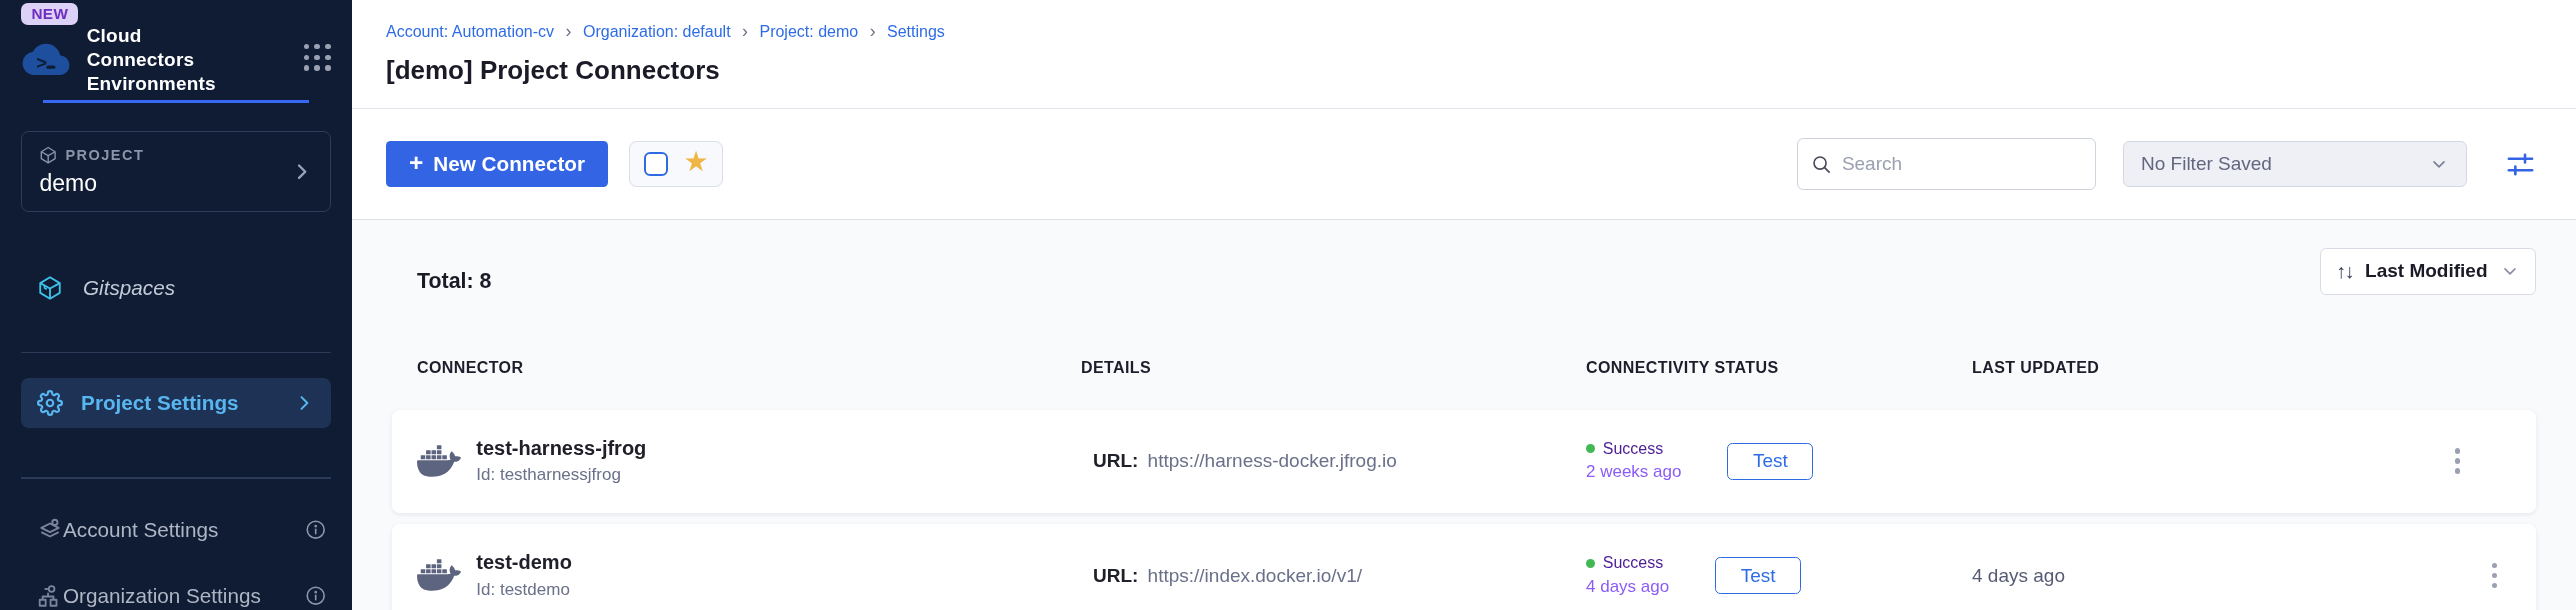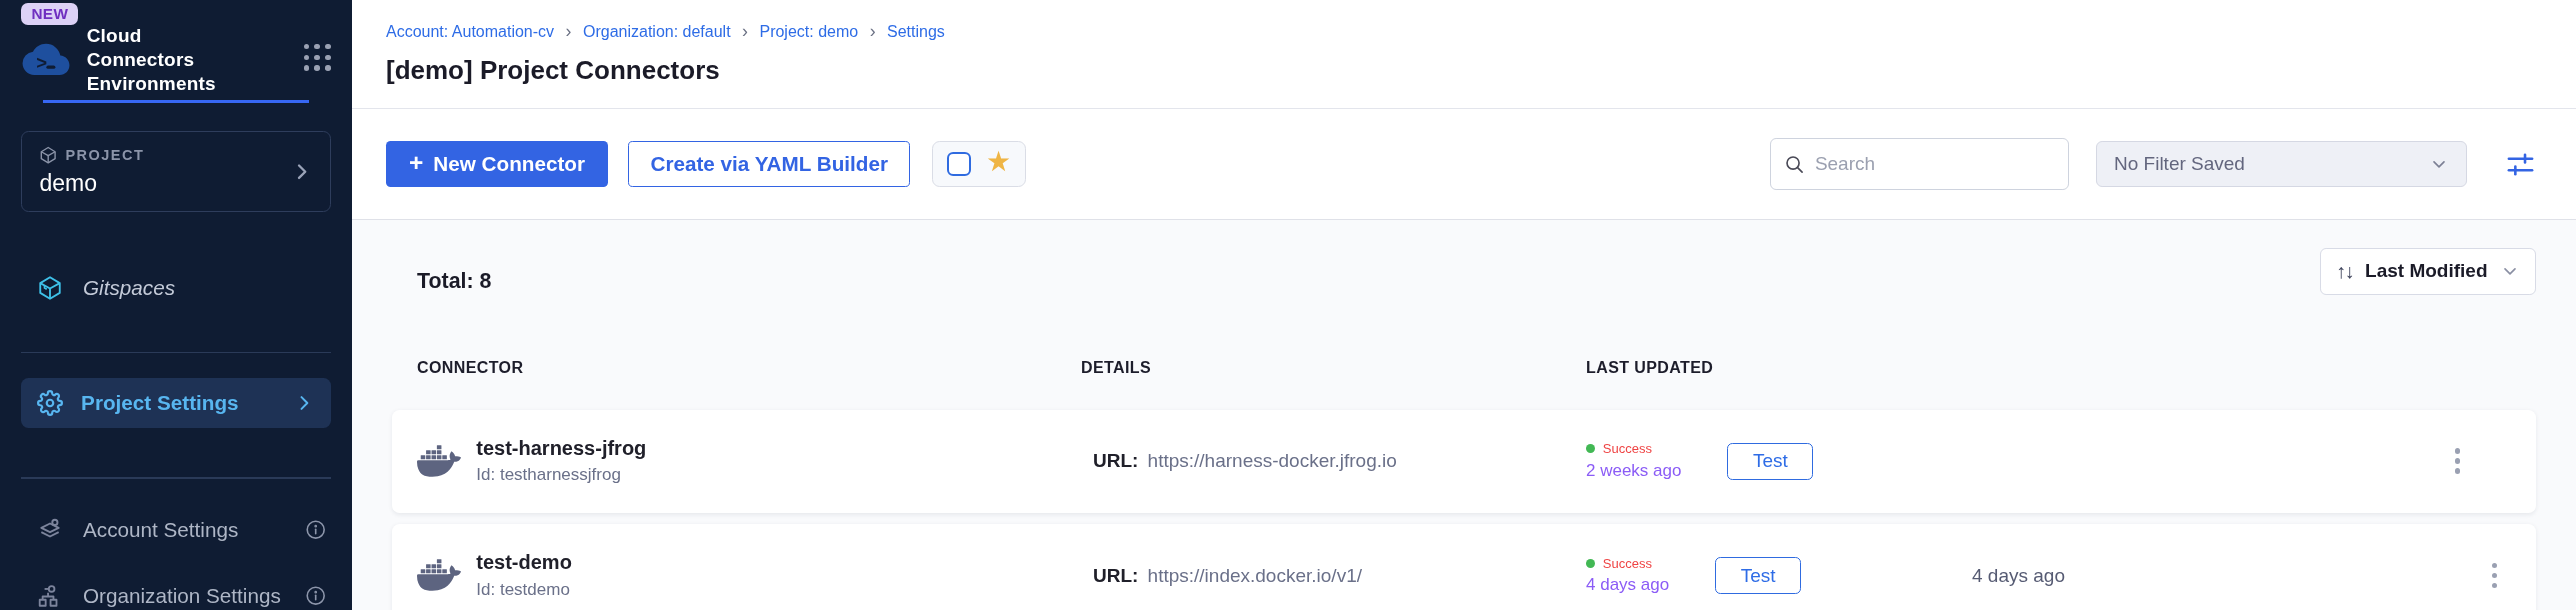--- a/index.html
+++ b/index.html
@@ -66,21 +66,21 @@
     background: #1e3255; border-radius: 7.6px;
     display: flex; align-items: center; gap: 18.4px;
     padding: 0 17px 0 15.3px;
     color: #58b6f0; font-size: 20.7px; font-weight: 600;
     cursor: pointer;
   }
   .active-item .chev { margin-left: auto; }
 
   .settings-item {
     margin-top: 37px; padding: 0 26px 0 37px; height: 34px;
-    display: flex; align-items: center; gap: 20px;
+    display: flex; align-items: center; 
     color: #aeb6c6; font-size: 20.7px; cursor: pointer;
   }
   .settings-item .info { margin-left: auto; }
 
   
   .main { flex: 1; display: flex; flex-direction: column; min-width: 0; background: #fff; }
 
   .page-header {
     height: 109px; padding: 20px 34px 0;
     border-bottom: 1.5px solid #e3e5ec;
@@ -126,21 +126,21 @@
     width: 299px; height: 52px;
     border: 1.5px solid #ced3de; border-radius: 6.1px; background: #fff;
     display: flex; align-items: center; gap: 10.7px; padding: 0 13px;
   }
   .search-box input {
     border: none; outline: none; flex: 1; min-width: 0;
     font-family: inherit; font-size: 19px; color: #33333d; background: transparent;
   }
   .search-box input::placeholder { color: #9ba0b0; }
   .filter-select {
-    width: 371px; height: 46px; margin-left: 27.5px;
+    width: 344px; height: 46px; margin-left: 27.5px;
     background: #eef0f6; border: 1.5px solid #d5d8e3; border-radius: 6.1px;
     display: flex; align-items: center; padding: 0 17px;
     font-size: 19px; color: #63667e; cursor: pointer;
   }
   .filter-select .chev { margin-left: auto; }
   .filter-icon { margin-left: 38px; cursor: pointer; display: flex; }
 
   .list-area {
     flex: 1; background: #f9fafc;
     padding: 27.5px 40px 0; overflow: hidden;
@@ -176,21 +176,21 @@
 
   .cell-connector { display: flex; align-items: center; gap: 15.3px; }
   .conn-name { font-size: 20px; font-weight: bold; color: #20202a; }
   .conn-id { font-size: 17px; color: #6a7089; margin-top: 5.4px; }
   .cell-details { display: flex; align-items: baseline; gap: 9.2px; font-size: 19px; }
   .url-label { font-weight: bold; color: #20202a; margin-left: 12px; }
   .url-value { color: #6a7089; }
   .cell-status { display: flex; align-items: center; }
   .status-line { display: flex; align-items: center; gap: 7.6px; }
   .status-dot { width: 9.2px; height: 9.2px; border-radius: 50%; background: #42b854; flex: none; }
-  .status-text { font-size: 13px; color: #ef4444; }
+  .status-text { font-size: 16px; color: #4c1d95; }
   .status-time { font-size: 17px; color: #8b5cf6; margin-top: 4.6px; }
   .test-btn {
     margin-left: 46px; width: 86px; height: 37px;
     background: #fff; border: 1.9px solid #2f6be0; border-radius: 5.4px;
     color: #2e6ce6; font-family: inherit; font-size: 19px; font-weight: normal;
     display: flex; align-items: center; justify-content: center; cursor: pointer;
   }
   .cell-updated { font-size: 19px; color: #565b73; }
   .kebab {
     display: flex; flex-direction: column; gap: 4.6px; align-items: center;
@@ -315,21 +315,20 @@
       <span class="crumb">Settings</span>
     </div>
     <h1 class="page-title">[demo] Project Connectors</h1>
   </div>
 
   <div class="toolbar">
     <button class="btn-primary">
       <span class="plus">+</span>
       <span>New Connector</span>
     </button>
-    <button class="btn-outline">Create via YAML Builder</button>
     <div class="fav-group">
       <div class="checkbox"></div>
       <span class="star">★</span>
     </div>
 
     <div class="toolbar-spacer"></div>
 
     <div class="search-box">
       <svg width="20.7" height="20.7" viewBox="0 0 24 24" fill="none" stroke="#4a4a57" stroke-width="1.9" stroke-linecap="round">
         <circle cx="10.5" cy="10.5" r="7"></circle>
@@ -364,20 +363,21 @@
         <span class="sort-label">Last Modified</span>
         <svg width="20" height="20" viewBox="0 0 24 24" fill="none" stroke="#8a8fa3" stroke-width="2" stroke-linecap="round" stroke-linejoin="round">
           <polyline points="6 9.5 12 15.5 18 9.5"></polyline>
         </svg>
       </div>
     </div>
 
     <div class="grid-cols table-headers">
       <span>CONNECTOR</span>
       <span>DETAILS</span>
+      <span>CONNECTIVITY STATUS</span>
       <span>LAST UPDATED</span>
       <span></span>
     </div>
 
     <div class="grid-cols card">
       <div class="cell-connector">
         <svg width="44" height="44" viewBox="0 0 24 24" fill="#5d6480">
           <path d="M13.983 11.078h2.119a.186.186 0 00.186-.185V9.006a.186.186 0 00-.186-.186h-2.119a.185.185 0 00-.185.185v1.888c0 .102.083.185.185.185m-2.954-5.43h2.118a.186.186 0 00.186-.186V3.574a.186.186 0 00-.186-.185h-2.118a.185.185 0 00-.185.185v1.888c0 .102.082.185.185.185m0 2.716h2.118a.187.187 0 00.186-.186V6.29a.186.186 0 00-.186-.185h-2.118a.185.185 0 00-.185.185v1.887c0 .102.082.185.185.186m-2.93 0h2.12a.186.186 0 00.184-.186V6.29a.185.185 0 00-.185-.185H8.1a.185.185 0 00-.185.185v1.887c0 .102.083.185.185.186m-2.964 0h2.119a.186.186 0 00.185-.186V6.29a.185.185 0 00-.185-.185H5.136a.186.186 0 00-.186.185v1.887c0 .102.084.185.186.186m5.893 2.715h2.118a.186.186 0 00.186-.185V9.006a.186.186 0 00-.186-.186h-2.118a.185.185 0 00-.185.185v1.888c0 .102.082.185.185.185m-2.93 0h2.12a.185.185 0 00.184-.185V9.006a.185.185 0 00-.184-.186h-2.12a.185.185 0 00-.184.185v1.888c0 .102.083.185.185.185m-2.964 0h2.119a.185.185 0 00.185-.185V9.006a.185.185 0 00-.184-.186h-2.12a.186.186 0 00-.186.186v1.887c0 .102.084.185.186.185m-2.92 0h2.12a.185.185 0 00.184-.185V9.006a.185.185 0 00-.184-.186h-2.12a.185.185 0 00-.184.185v1.888c0 .102.082.185.185.185M23.763 9.89c-.065-.051-.672-.51-1.954-.51-.338.001-.676.03-1.01.087-.248-1.7-1.653-2.53-1.716-2.566l-.344-.199-.226.327c-.284.438-.49.922-.612 1.43-.23.97-.09 1.882.403 2.661-.595.332-1.55.413-1.744.42H.751a.751.751 0 00-.75.748 11.376 11.376 0 00.692 4.062c.545 1.428 1.355 2.48 2.41 3.124 1.18.723 3.1 1.137 5.275 1.137.983.003 1.963-.086 2.93-.266a12.248 12.248 0 003.823-1.389c.98-.567 1.86-1.288 2.61-2.136 1.252-1.418 1.998-2.997 2.553-4.4h.221c1.372 0 2.215-.549 2.68-1.009.309-.293.55-.65.707-1.046l.098-.288z"></path>
         </svg>
         <div>

